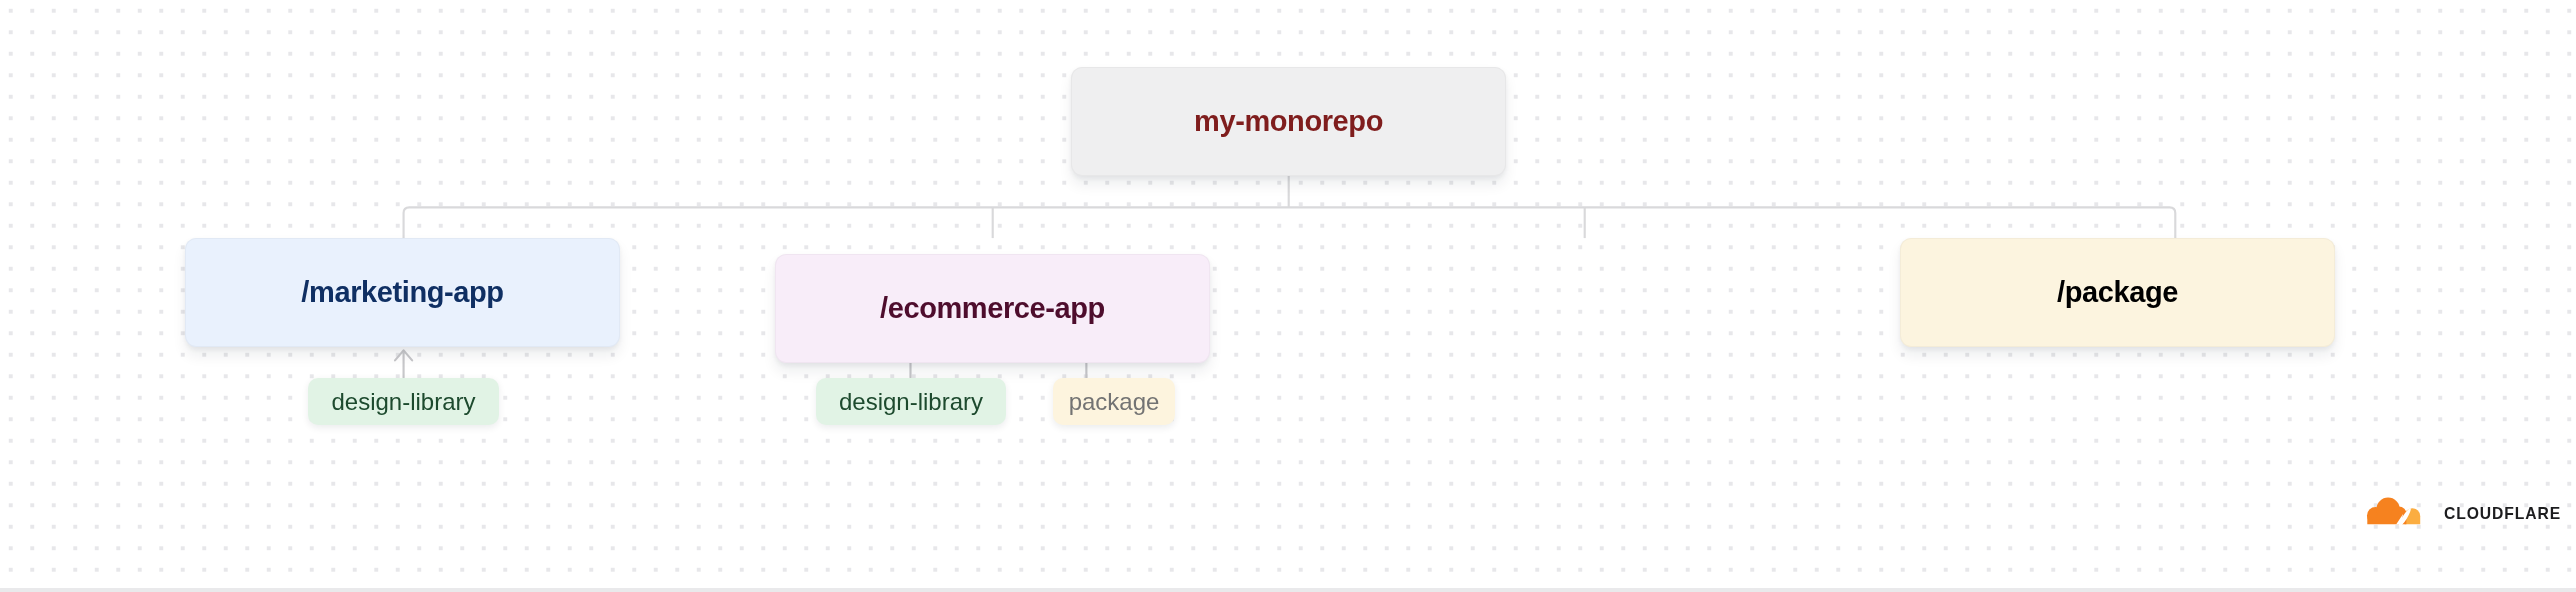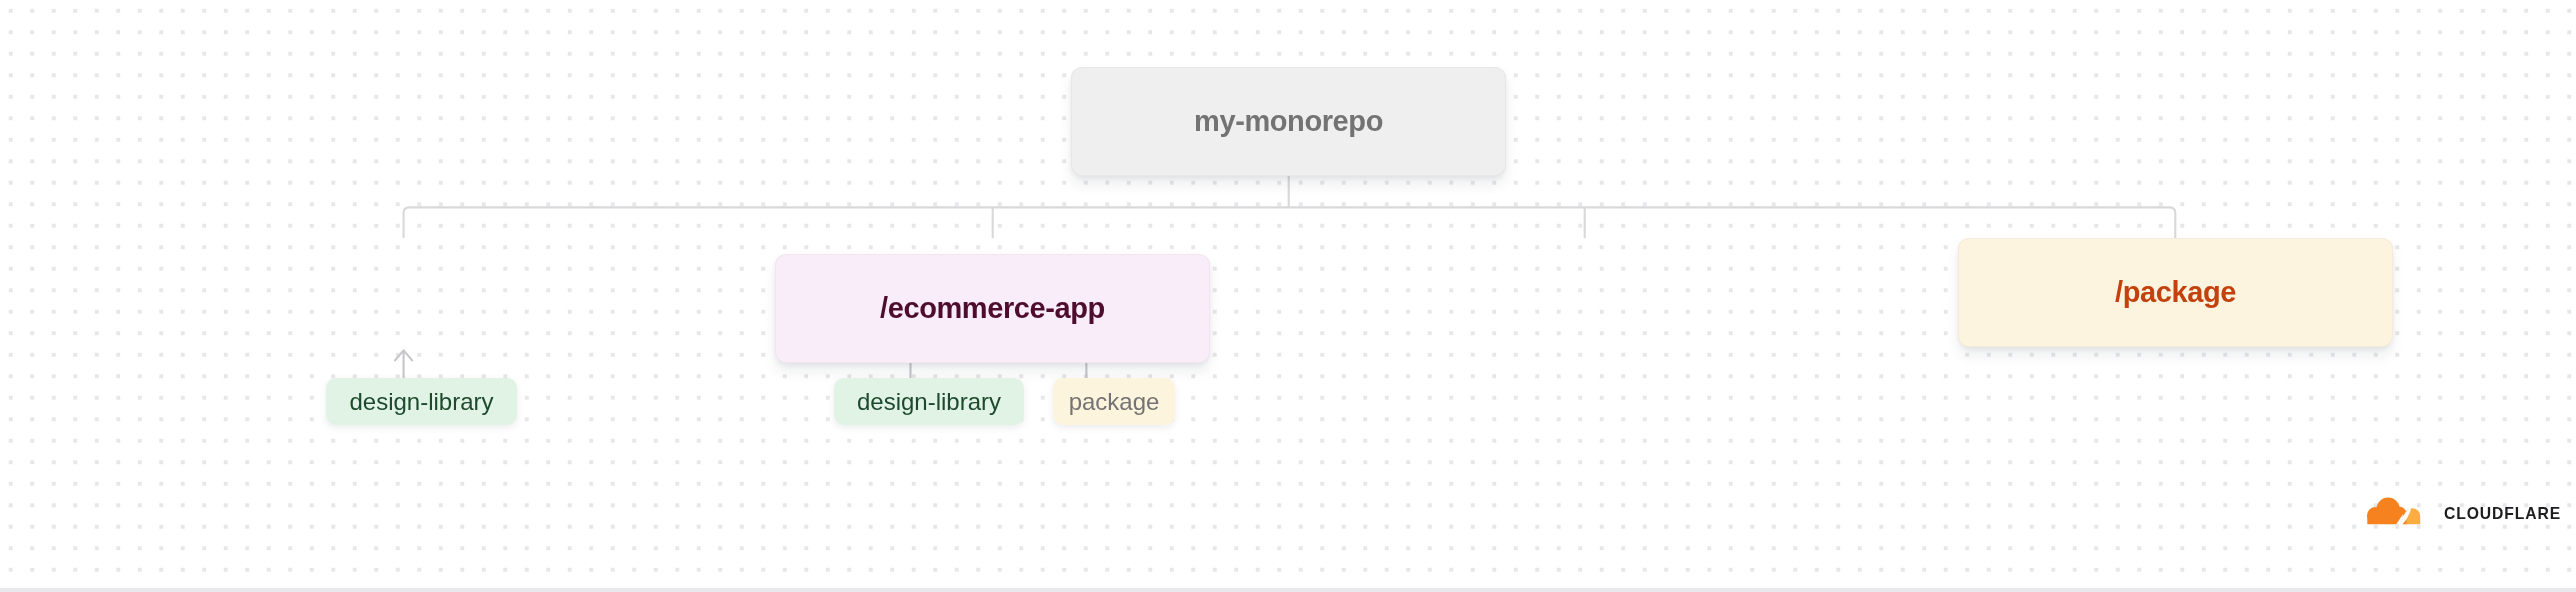--- a/index.html
+++ b/index.html
@@ -33,41 +33,41 @@
     align-items: center;
     justify-content: center;
     font-size: 29px;
     font-weight: bold;
     letter-spacing: -0.4px;
     border: 0.7px solid rgba(0,0,0,0.03);
     box-sizing: border-box;
     box-shadow: 0 8.6px 14.3px rgba(16,24,40,0.07), 0 2.1px 4.3px rgba(16,24,40,0.05);
     white-space: nowrap;
   }
-  .node-root       { left: 1071px; top: 67px;  background: #efeff0; color: #737373; }
+  .node-root       { left: 1071px; top: 67px;  background: #efeff0; color: #7f1d1d; }
   .node-marketing  { left: 185px;  top: 238px; background: #e9f1fd; color: #0f2f63; }
   .node-ecommerce  { left: 775px; top: 254px; background: #f8edf9; color: #4e0d2d; }
   .node-design     { left: 1367px; top: 238px; background: #e1f2e5; color: #153f27; }
-  .node-package    { left: 1958px; top: 238px; background: #fcf4df; color: #c2410c; }
+  .node-package    { left: 1900px; top: 238px; background: #fcf4df; color: #000000; }
 
   .tag {
     position: absolute;
     top: 378px;
     height: 47px;
     border-radius: 10px;
     display: flex;
     align-items: center;
     justify-content: center;
     font-size: 24px;
     font-weight: normal;
     box-shadow: 0 2.9px 7.2px rgba(16,24,40,0.08);
     box-sizing: border-box;
     white-space: nowrap;
   }
-  .tag-green  { background: #e1f3e5; color: #1d4a2e; margin-left: 18px; }
+  .tag-green  { background: #e1f3e5; color: #1d4a2e; }
   .tag-yellow { background: #fdf4de; color: #737373; margin-left: 28px; }
   .tag-0 { left: 308px;  width: 191px; }
   .tag-1 { left: 816px; width: 190px; }
   .tag-2 { left: 1025px; width: 122px; }
 
   .bottom-bar {
     position: absolute;
     left: 0;
     bottom: 0;
     width: 2576px;
@@ -108,20 +108,21 @@
 
     <g stroke="#c7c7ca" stroke-width="3" fill="none" stroke-linecap="round" stroke-linejoin="round">
       <path d="M563 528 V494 M551 504 L563 490 L575 504"></path>
       <path d="M1272 528 V494 M1260 504 L1272 490 L1284 504"></path>
       <path d="M1518 528 V494 M1506 504 L1518 490 L1530 504"></path>
     </g>
   </svg>
 
   <div class="node node-root">my-monorepo</div>
 
+  <div class="node node-marketing">/marketing-app</div>
 
   <div class="node node-ecommerce">/ecommerce-app</div>
 
 
   <div class="node node-package">/package</div>
 
   <div class="tag tag-green tag-0">design-library</div>
 
   <div class="tag tag-green tag-1">design-library</div>
 

